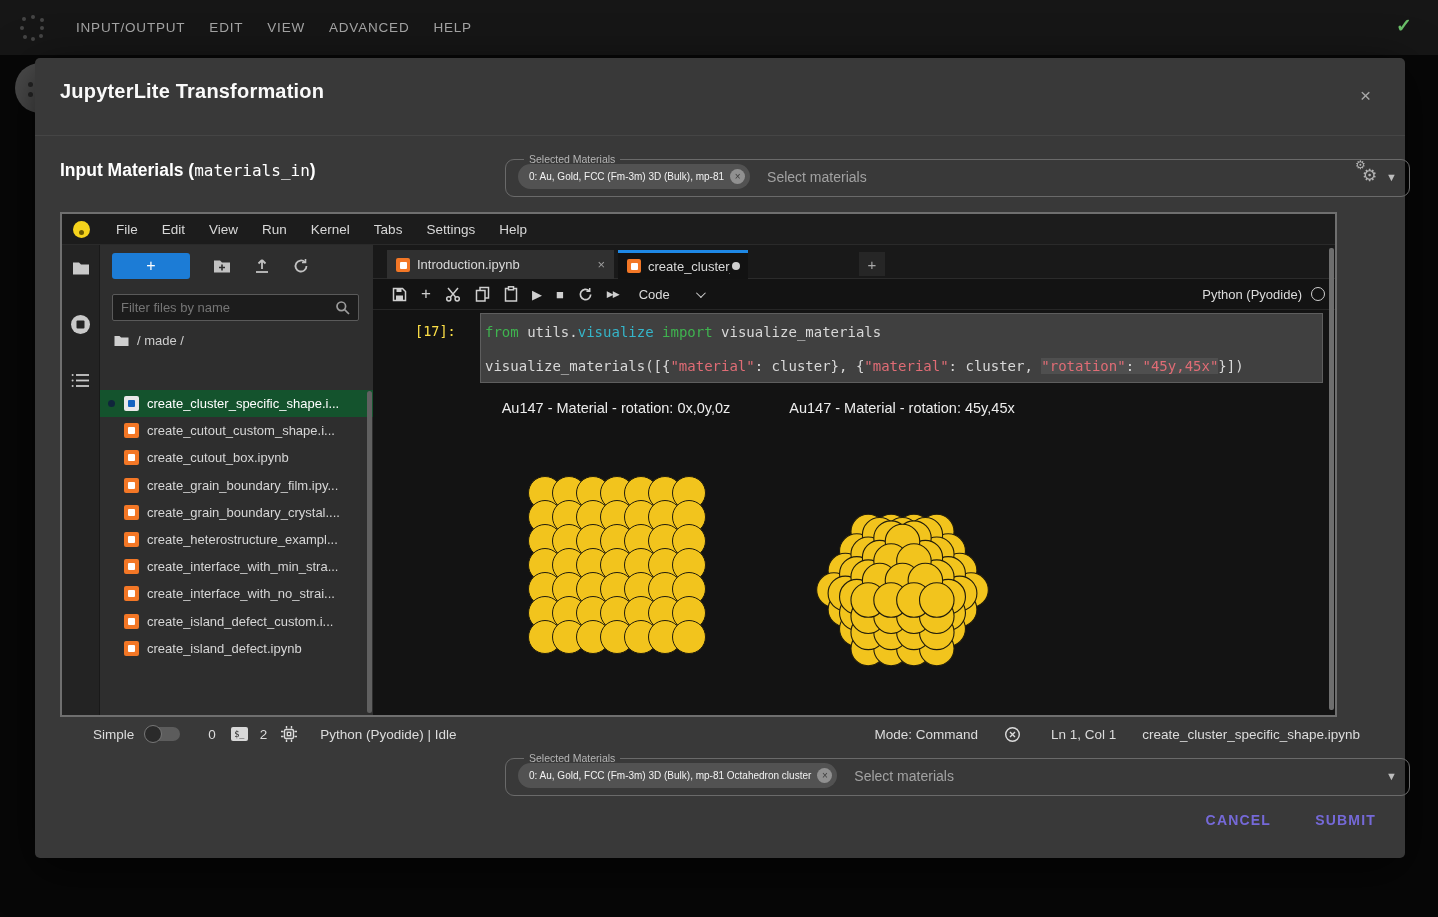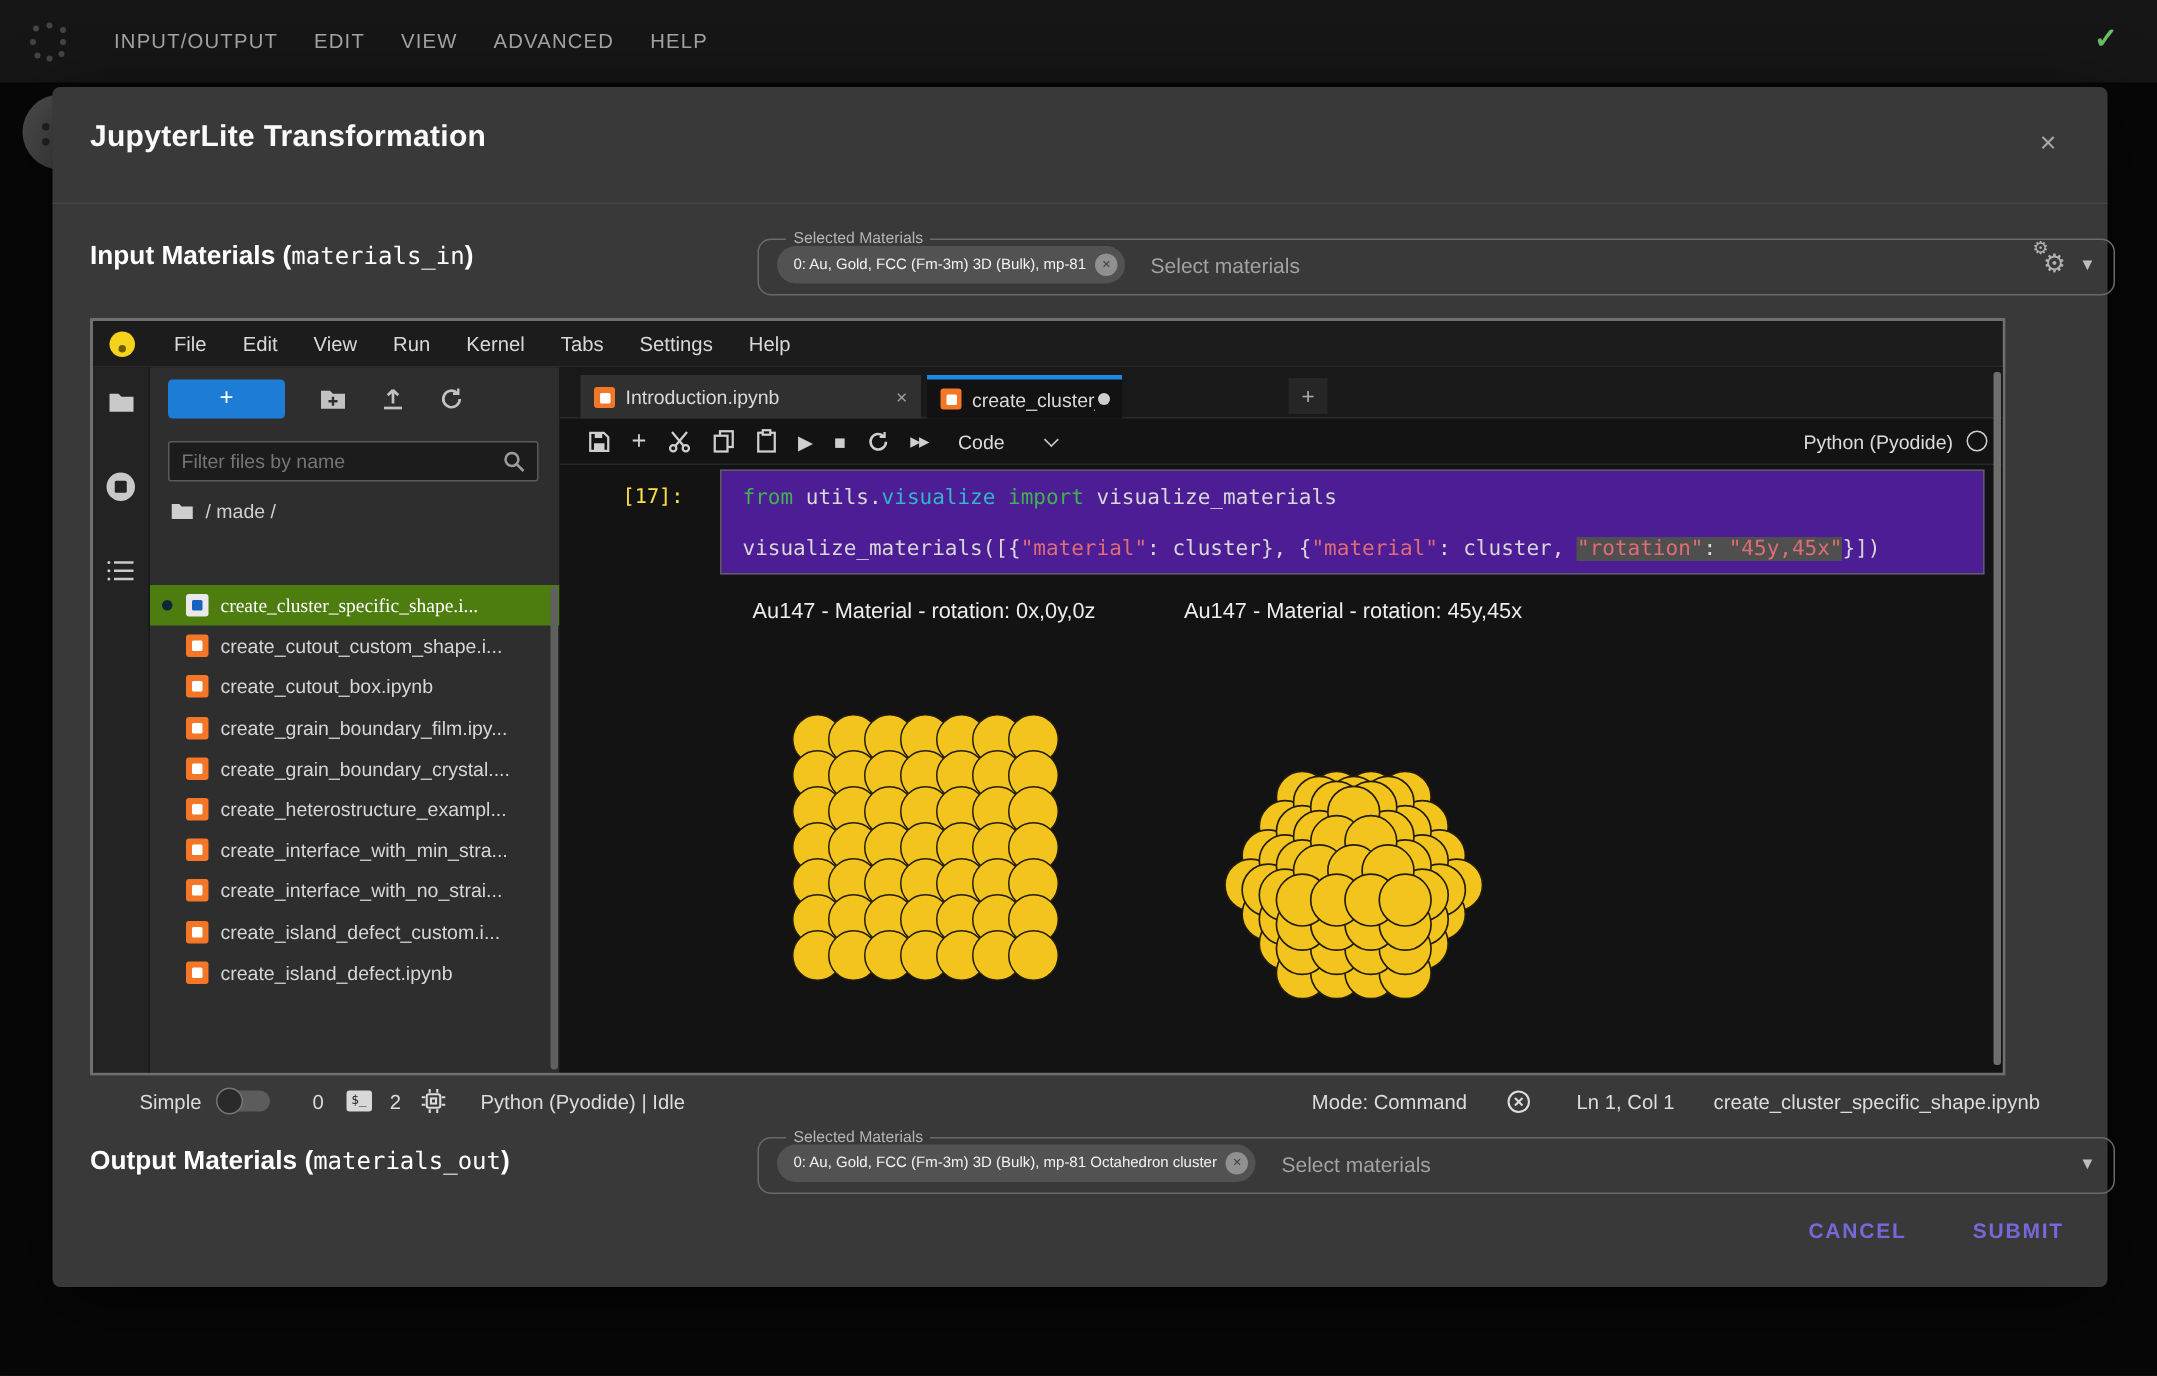--- a/index.html
+++ b/index.html
@@ -71,21 +71,21 @@
                    padding:0 8px;font-family:"Liberation Sans",sans-serif;}
   .fb-filter .search{margin-right:8px;color:#9c9c9c;display:flex;}
   .fb-crumb{position:absolute;left:14px;top:88px;display:flex;align-items:center;color:#cfcfcf;font-size:13px;gap:8px;}
   .fb-head{position:absolute;left:0;top:117px;width:100%;height:27px;border-bottom:1px solid #555;
            display:flex;align-items:center;color:#e0e0e0;font-size:13px;}
   .fb-head .nm{margin-left:26px;}
   .fb-head .sort{margin-left:auto;margin-right:36px;font-size:8px;color:#b0b0b0;}
   .fb-head .dots{position:absolute;right:6px;color:#999;font-size:12px;letter-spacing:1px;}
   .file-list{position:absolute;left:0;top:145px;width:100%;}
   .file-row{height:27.2px;display:flex;align-items:center;color:#d6d6d6;font-size:13px;cursor:pointer;white-space:nowrap;}
-  .file-row.selected{background:#4d7c0f;color:#fff;font-family:Liberation Serif, serif;}
+  .file-row.selected{background:#14532d;color:#fff;}
   .run-dot{width:7px;height:7px;border-radius:50%;margin-left:8px;flex:none;}
   .file-row.selected .run-dot{background:#10253c;}
   .nb-icon{width:15px;height:15px;border-radius:2px;background:#f37726;margin-left:9px;margin-right:8px;
            position:relative;flex:none;}
   .nb-icon .nb-inner{position:absolute;left:4px;top:4px;width:7px;height:7px;background:#fff;border-radius:1px;}
   .nb-icon.sel{background:#e9e9e9;}
   .nb-icon.sel .nb-inner{background:#1565c0;}
   .file-name{overflow:hidden;}
   .fb-scroll{position:absolute;right:1px;top:146px;width:5px;height:322px;background:#606060;border-radius:3px;}
 
@@ -107,22 +107,22 @@
   .tb-ic.first{margin-left:19px;}
   .celltype{margin-left:20px;font-size:13px;color:#dcdcdc;}
   .tb-chev{margin-left:26px;width:7px;height:7px;border-right:1.6px solid #cfcfcf;border-bottom:1.6px solid #cfcfcf;
            transform:rotate(45deg) translateY(-2px);}
   .kernel-right{margin-left:auto;display:flex;align-items:center;margin-right:10px;}
   .kernel-name{font-size:13px;color:#dcdcdc;margin-right:9px;}
   .kernel-circle{width:14px;height:14px;border:1.6px solid #cfcfcf;border-radius:50%;}
 
   .cell-prompt{position:absolute;left:42px;top:78px;font-family:"DejaVu Sans Mono",monospace;
                font-size:13.5px;color:#fde047;}
-  .cell-box{position:absolute;left:107px;top:68px;width:843px;height:70px;background:#4c1d95;
-            border:1px solid #5e5e5e;padding:1px 14px;overflow:hidden;}
+  .cell-box{position:absolute;left:107px;top:68px;width:843px;height:70px;background:#404040;
+            border:1px solid #5e5e5e;padding:1px 4px;overflow:hidden;}
   .code-line{font-family:"DejaVu Sans Mono",monospace;font-size:14px;line-height:34px;white-space:pre;}
   .tok-kw{color:#3fb34f;}
   .tok-prop{color:#35b5c9;}
   .tok-str{color:#e06c75;}
   .tok-pl{color:#d8d8d8;}
   .hl{background:#4f4f4f;}
 
   .out-caption{position:absolute;top:155px;width:320px;text-align:center;color:#ededed;font-size:14.5px;}
   .cap-left{left:83px;}
   .cap-right{left:369px;}
@@ -709,21 +709,20 @@
           <svg width="17" height="17" viewBox="0 0 17 17" fill="none" stroke="#dcdcdc" stroke-width="1.4">
               <circle cx="8.5" cy="8.5" r="6.8"></circle>
               <path d="M6 6l5 5M11 6l-5 5"></path>
             </svg>
         </span>
         <span class="st-pos">Ln 1, Col 1</span>
         <span class="st-file">create_cluster_specific_shape.ipynb</span>
       </div>
     </div>
 
-    <div class="section-label output-label"><span>Output Materials (</span><code>materials_out</code><span>)</span></div>
 
     <fieldset class="materials output-materials">
       <legend>Selected Materials</legend>
       <div class="row">
         <span class="chip">
           <span>0: Au, Gold, FCC (Fm-3m) 3D (Bulk), mp-81 Octahedron cluster</span>
           <span class="chip-x">×</span>
         </span>
         <span class="select-ph">Select materials</span>
         <span class="caret">▼</span>

